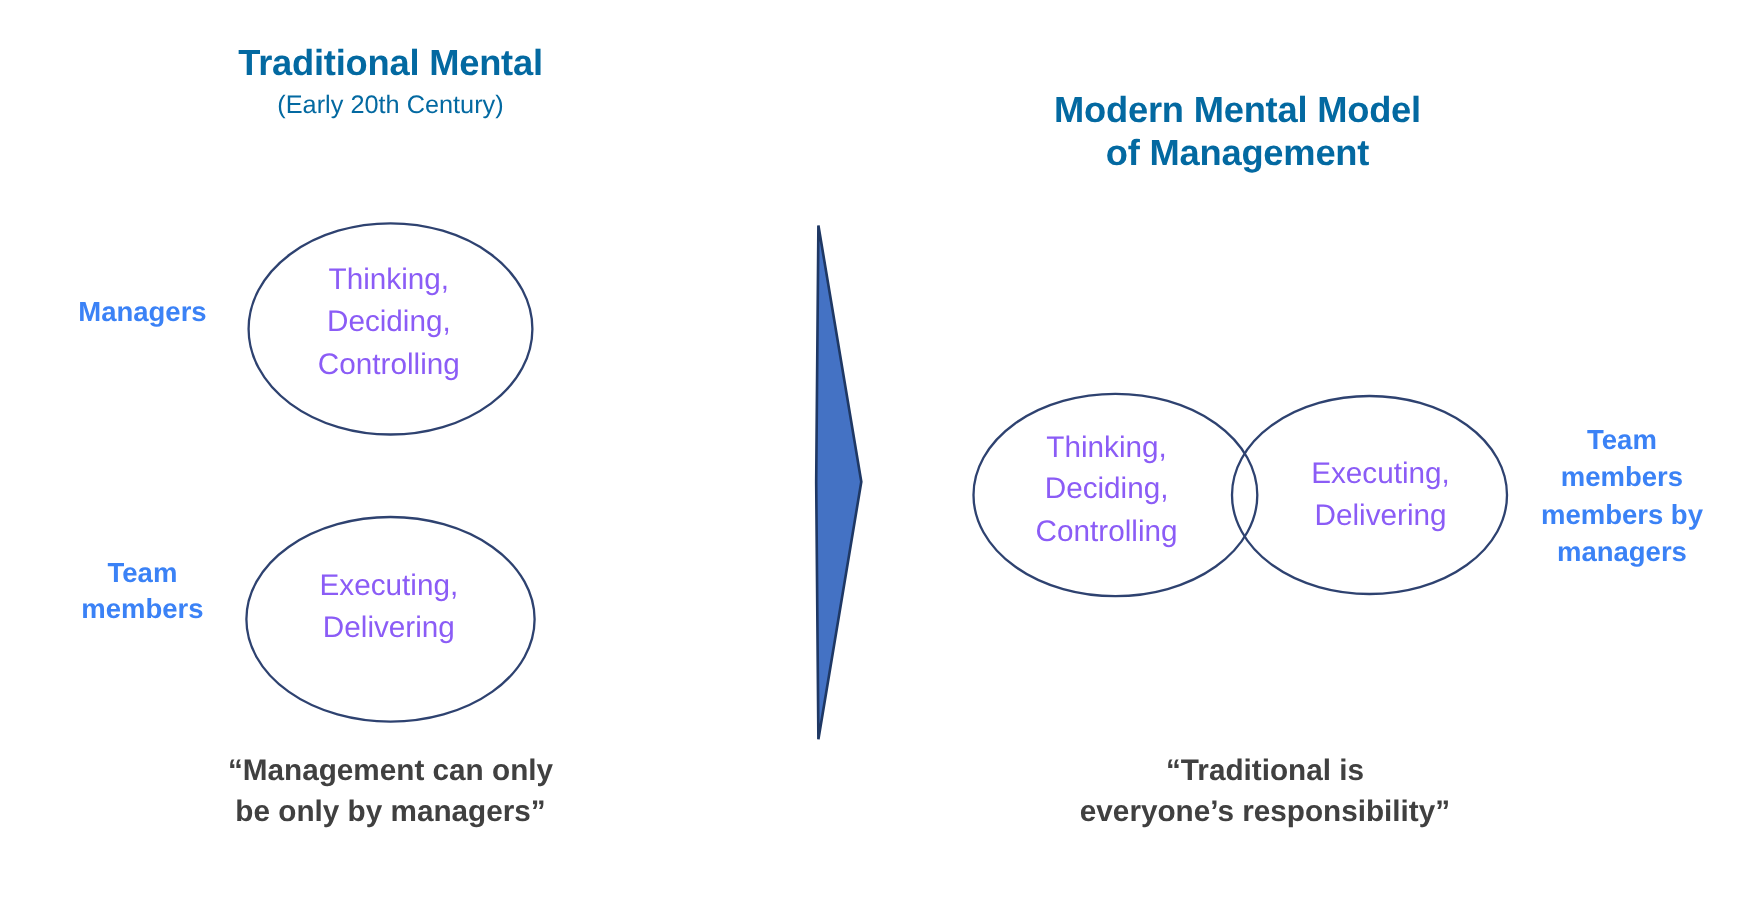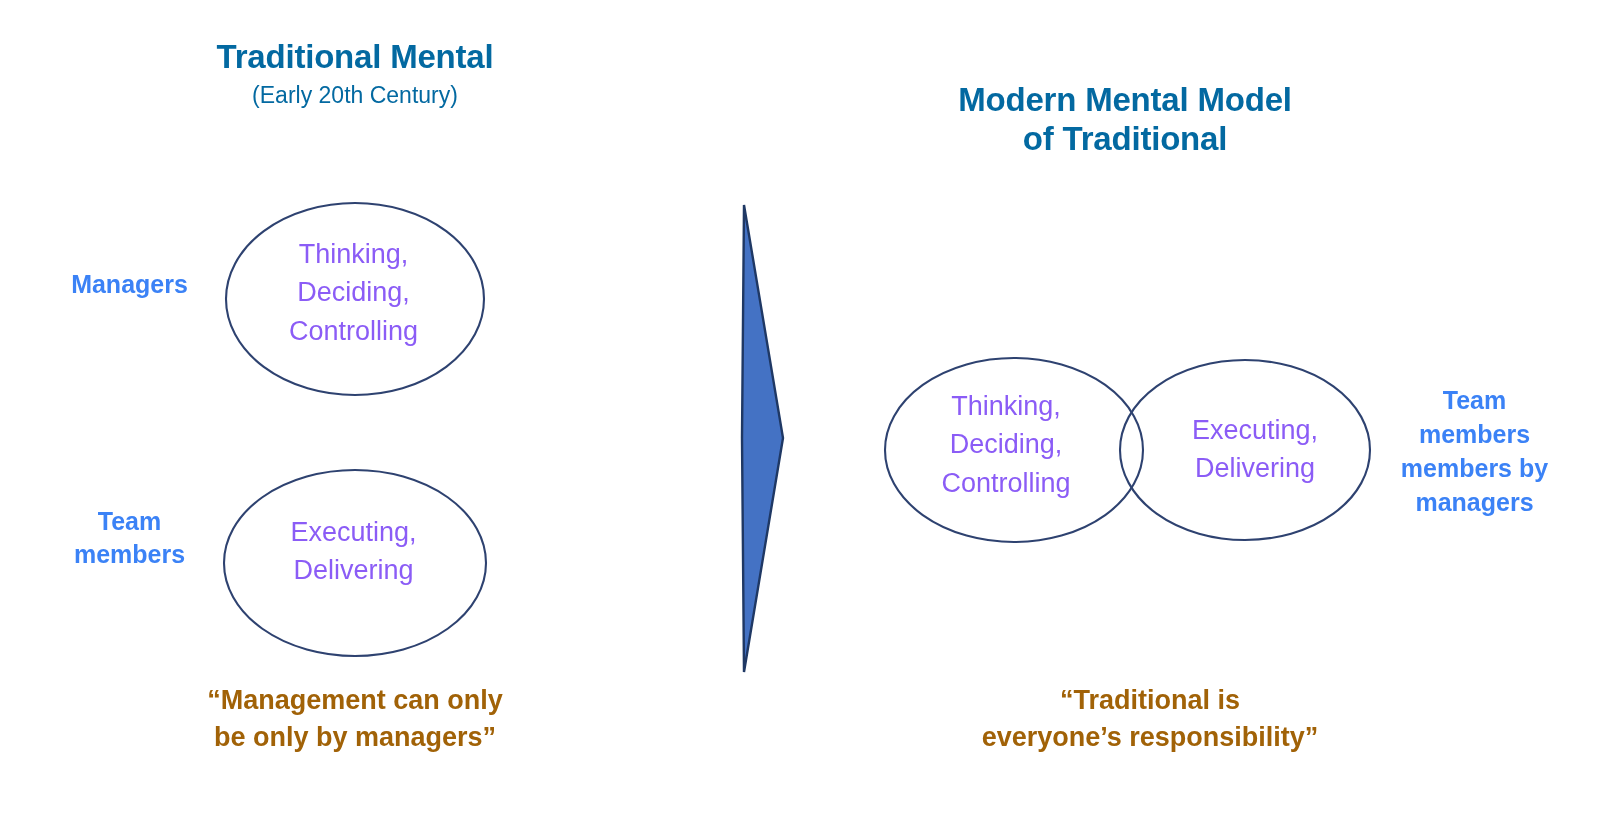--- a/index.html
+++ b/index.html
@@ -115,21 +115,21 @@
     width: 190px;
   }
 
   
   .caption {
     position: absolute;
     text-align: center;
     font-weight: bold;
     font-size: 27px;
     line-height: 1.36;
-    color: #a16207;
+    color: #404040;
   }
   #caption-left {
     left: 135px;
     top: 682px;
     width: 440px;
   }
   #caption-right {
     left: 930px;
     top: 682px;
     width: 440px;
@@ -140,21 +140,21 @@
 
 <div id="slide">
 
   <div class="title-block" id="title-left">
     <span>Traditional Mental</span><br>
     <span class="title-sub">(Early 20th Century)</span>
   </div>
 
   <div class="title-block" id="title-right">
     <span>Modern Mental Model</span><br>
-    <span>of Traditional</span>
+    <span>of Management</span>
   </div>
 
   <svg id="shape-layer" viewBox="0 0 1600 823">
 
     <ellipse cx="355" cy="299" rx="129" ry="96" fill="#ffffff" stroke="#2e4270" stroke-width="2.1"></ellipse>
 
     <ellipse cx="355" cy="563" rx="131" ry="93" fill="#ffffff" stroke="#2e4270" stroke-width="2.1"></ellipse>
 
     <polygon points="744,205 783,438 744,672 742,438" fill="#4472c4" stroke="#1f3864" stroke-width="2.4" stroke-linejoin="miter"></polygon>
 

